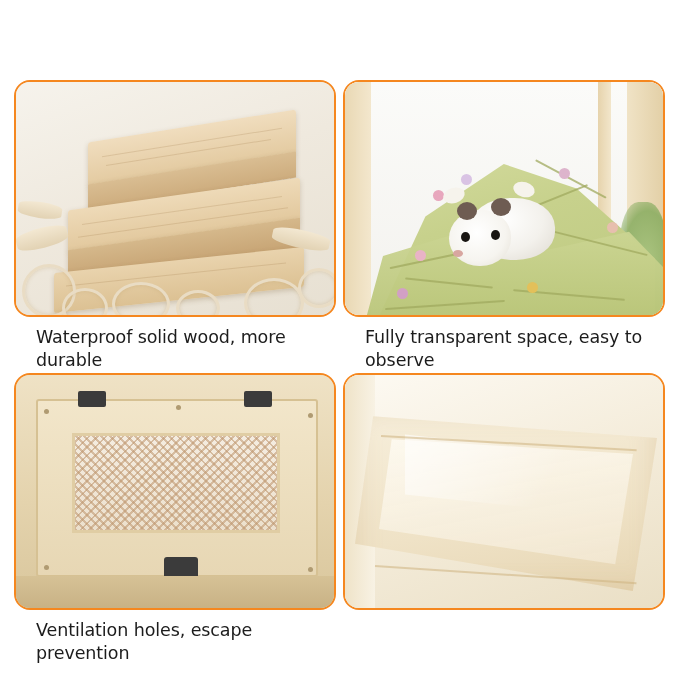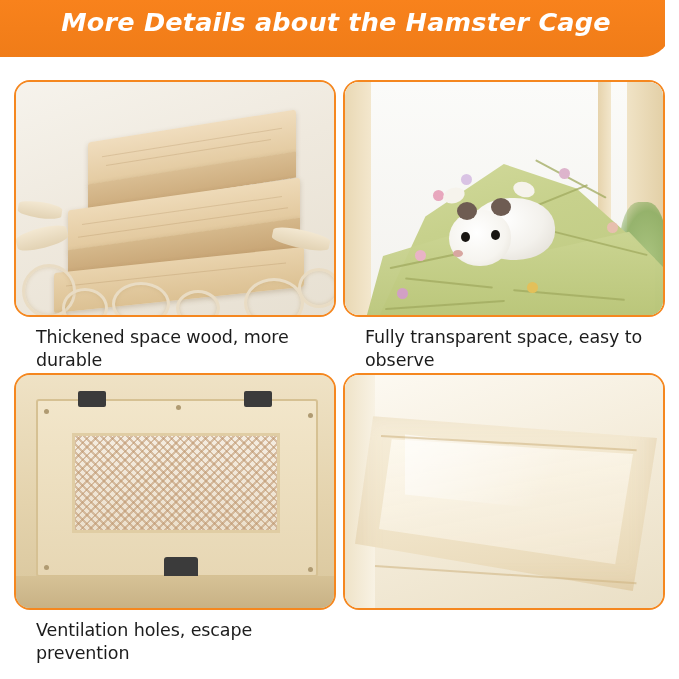--- a/index.html
+++ b/index.html
@@ -322,25 +322,20 @@
     position: absolute;
     left: 0; top: 0; width: 30px; height: 237px;
     background: linear-gradient(90deg,#efe3c8,#f8f2e4);
   }
 </style>
 </head>
 <body>
 
 <div id="page">
 
-  <div class="header-band">
-    <div class="header-bar"></div>
-    <div class="header-accent"></div>
-    <div class="header-title">More Details about the Hamster Cage</div>
-  </div>
 
   <div class="grid">
 
     <div class="cell c0">
       <div class="photo p1">
         <div class="bg"></div>
 
         <div class="blk blk-top"></div>
         <div class="blk blk-top-face"></div>
         <div class="blk blk-mid"></div>
@@ -356,21 +351,21 @@
         <div class="curl" style="left:6px;top:182px;width:54px;height:54px;"></div>
         <div class="curl" style="left:46px;top:206px;width:46px;height:40px;"></div>
         <div class="curl" style="left:96px;top:200px;width:58px;height:44px;"></div>
         <div class="curl" style="left:160px;top:208px;width:44px;height:36px;"></div>
         <div class="curl" style="left:228px;top:196px;width:60px;height:50px;"></div>
         <div class="curl" style="left:282px;top:186px;width:42px;height:40px;"></div>
         <div class="shav" style="left:0px;top:146px;width:52px;height:20px;transform:rotate(-14deg);"></div>
         <div class="shav" style="left:2px;top:120px;width:44px;height:16px;transform:rotate(8deg);"></div>
         <div class="shav" style="left:256px;top:148px;width:58px;height:18px;transform:rotate(12deg);"></div>
       </div>
-      <div class="caption">Thickened space wood, more durable</div>
+      <div class="caption">Waterproof solid wood, more durable</div>
     </div>
 
     <div class="cell c2">
       <div class="photo p3">
         <div class="bg"></div>
         <div class="door"></div>
         <div class="mesh"></div>
 
         <div class="hinge" style="left:62px;top:16px;"></div>
         <div class="hinge" style="left:228px;top:16px;"></div>

